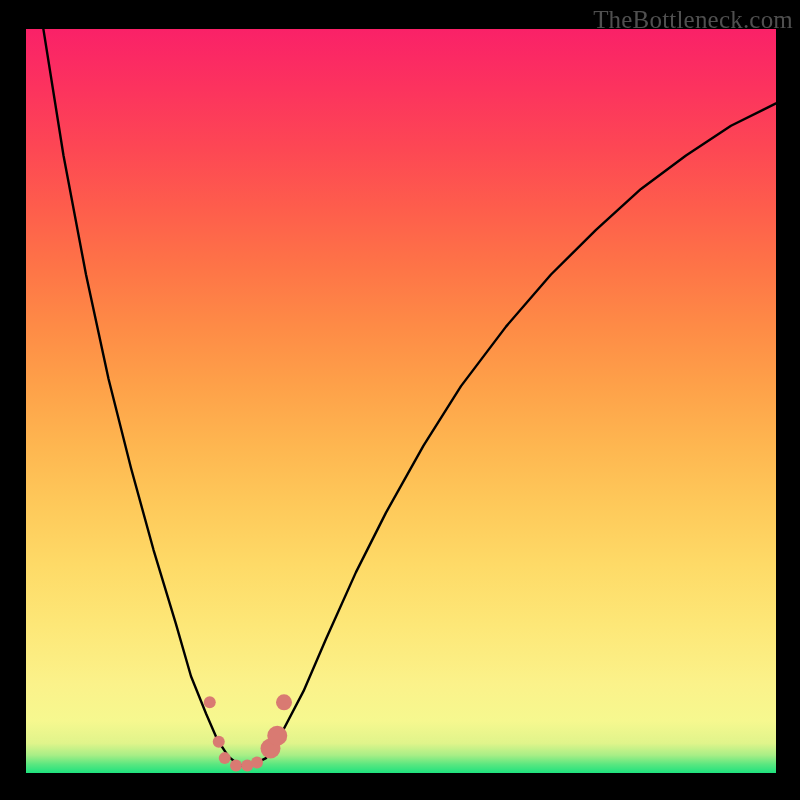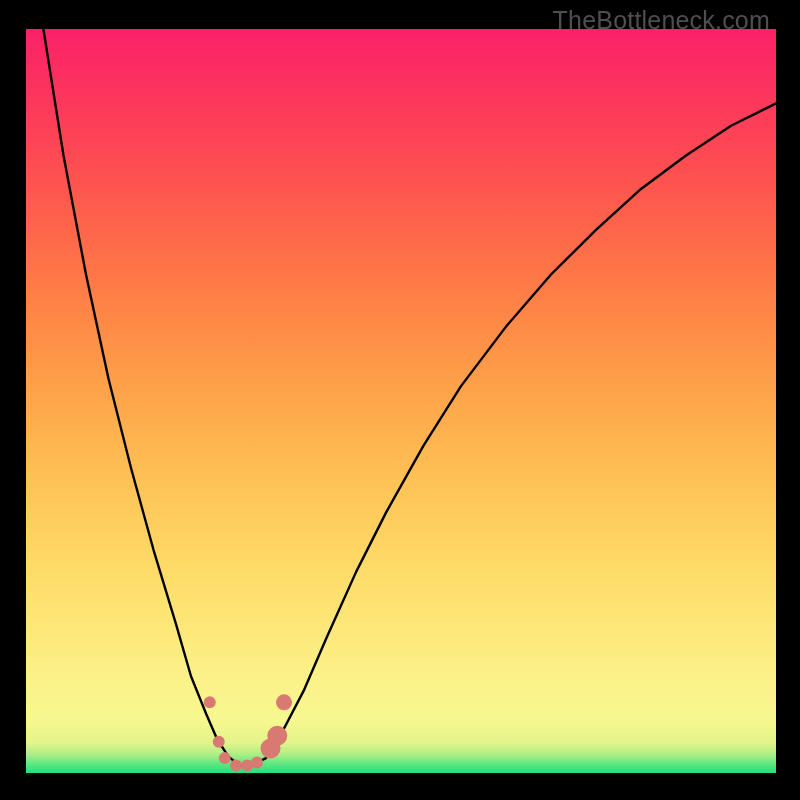--- a/index.html
+++ b/index.html
@@ -8,26 +8,27 @@
 
   .outer {
     position: absolute;
     inset: 0;
     background: #000;
   }
 
   .watermark {
     position: absolute;
     top: 6px;
-    right: 30px;
+    right: 7px;
     color: #4f4f4f;
     font-size: 25px;
     font-weight: 400;
     letter-spacing: 0.2px;
     z-index: 5;
+    font-family: Liberation Serif, serif;
   }
 
   .plot-frame {
     position: absolute;
     left: 26px;
     top: 29px;
     width: 750px;
     height: 744px;
     background: #000;
   }

